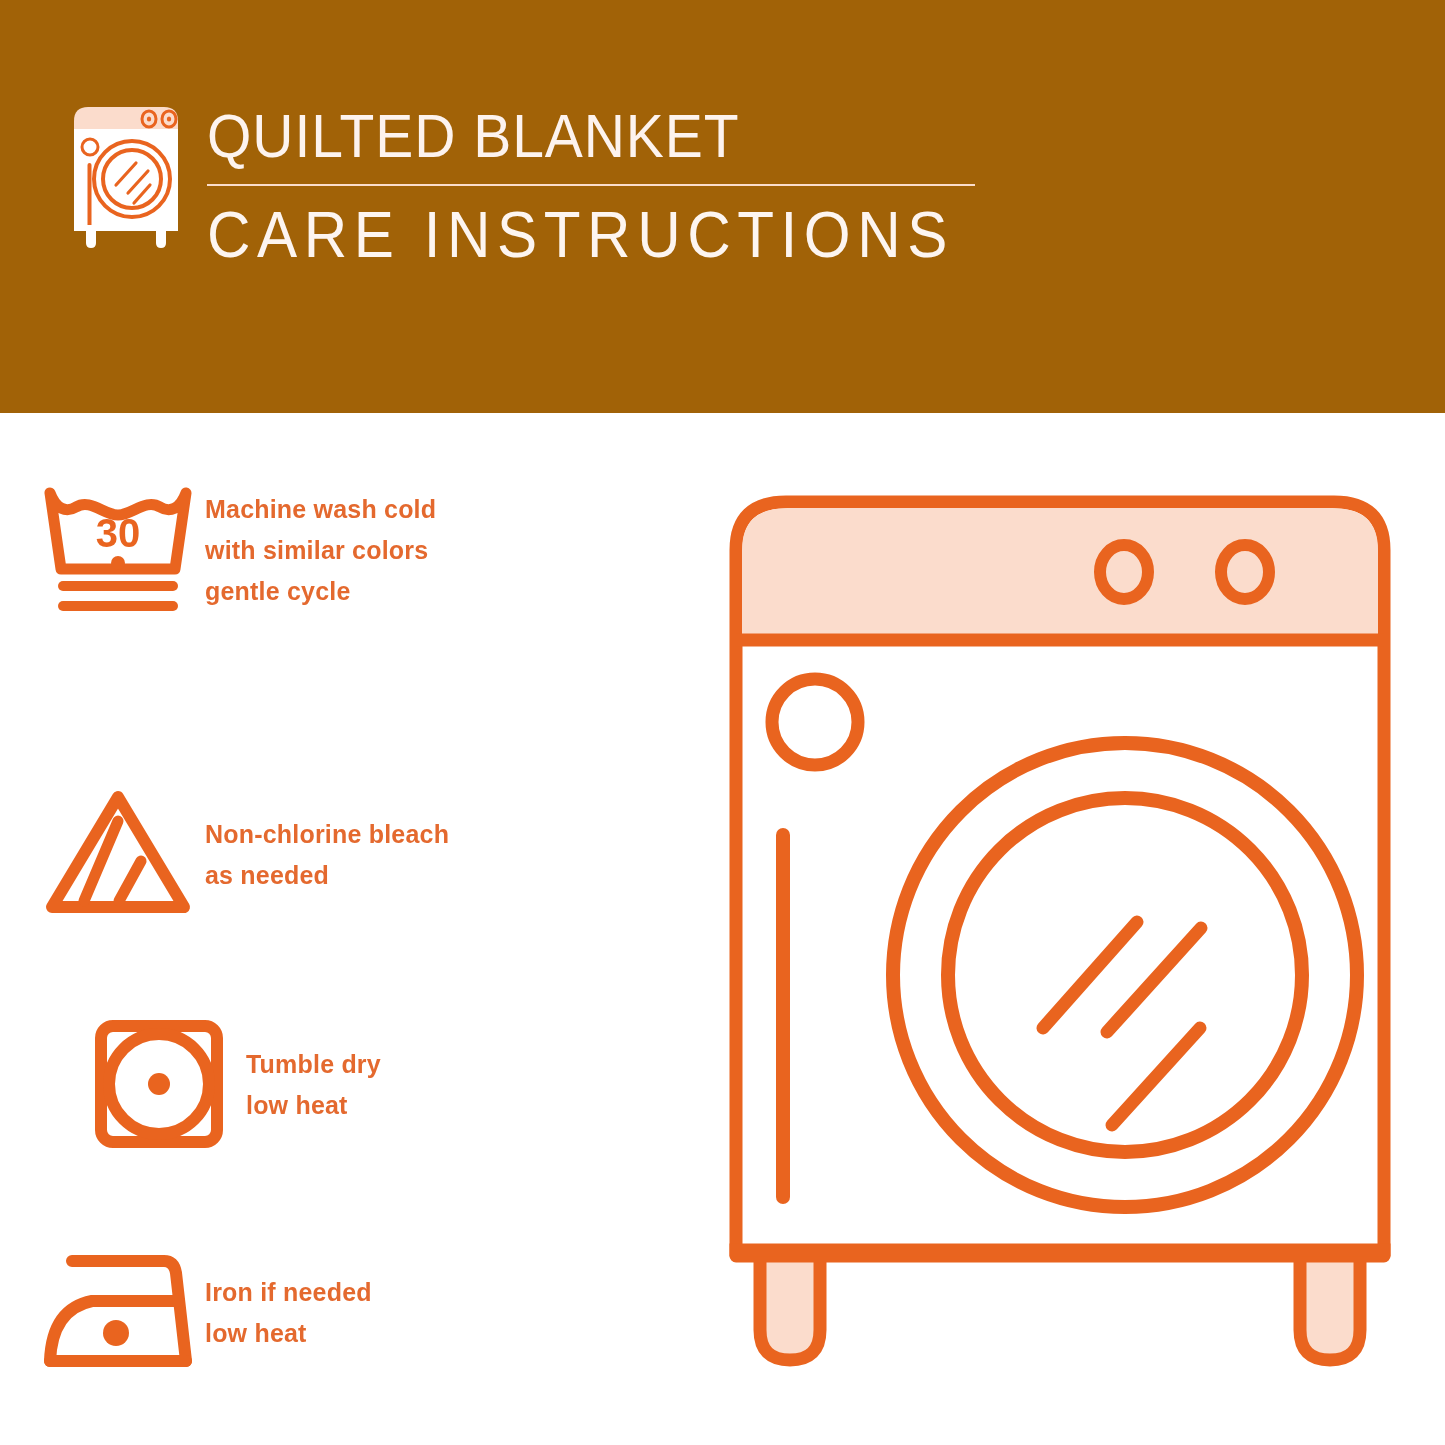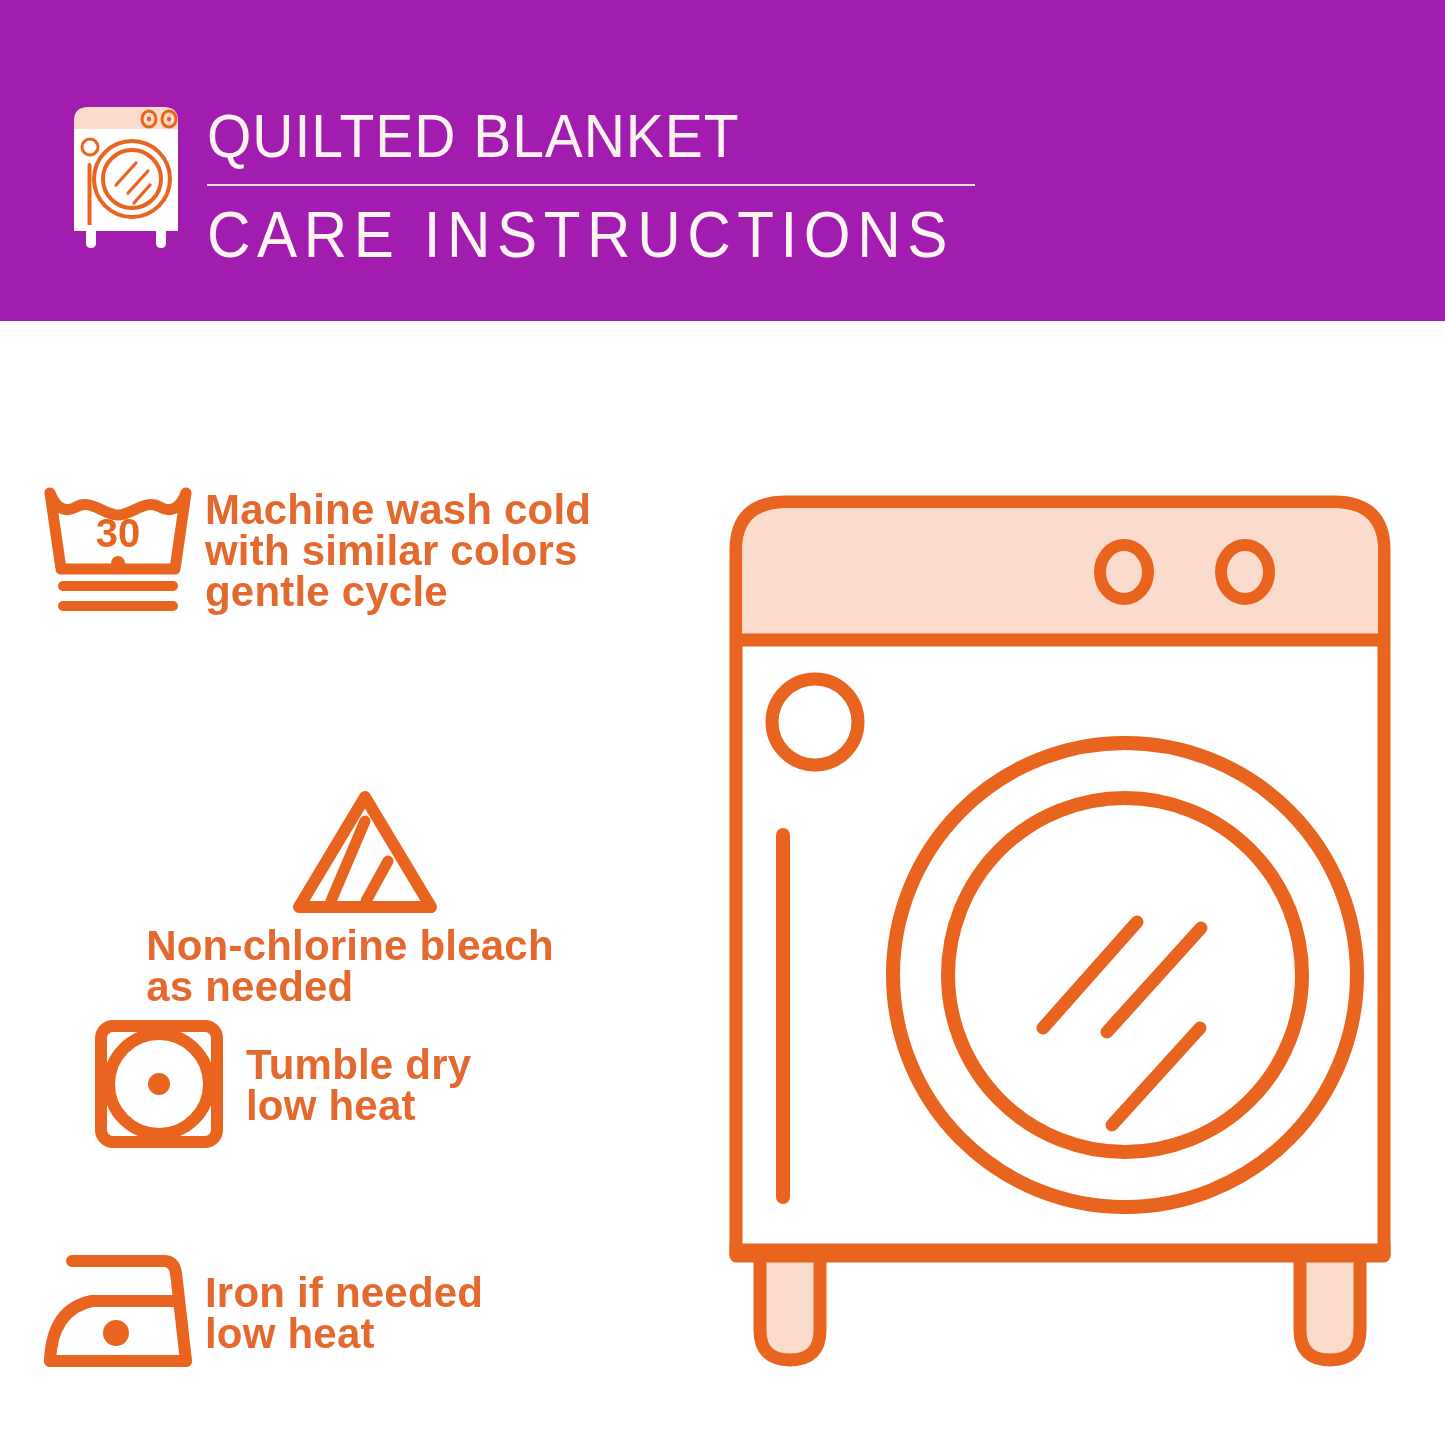--- a/index.html
+++ b/index.html
@@ -17,22 +17,22 @@
     background: #ffffff;
     overflow: hidden;
   }
 
   
   #header-band {
     position: absolute;
     left: 0;
     top: 0;
     width: 1445px;
-    height: 321px;
-    background: #a21caf;
+    height: 413px;
+    background: #a16207;
   }
   #header-logo {
     position: absolute;
     left: 66px;
     top: 103px;
     width: 120px;
     height: 145px;
   }
   #header-text {
     position: absolute;
@@ -86,21 +86,21 @@
   .care-icon {
     width: 175px;
     min-width: 175px;
     display: flex;
     justify-content: center;
     align-items: center;
     margin-left: 30px;
   }
   .care-text {
     color: #e4692e;
-    font-size: 42px;
+    font-size: 25px;
     line-height: 41px;
     font-weight: 600;
     letter-spacing: 0.2px;
     white-space: pre-line;
   }
 
   
   #washer {
     position: absolute;
     left: 700px;
@@ -173,21 +173,21 @@
 
           <rect x="24" y="106" width="120" height="10" rx="5" fill="#e9641f"></rect>
           <rect x="24" y="126" width="120" height="10" rx="5" fill="#e9641f"></rect>
         </svg>
       </div>
       <div class="care-text">Machine wash cold
 with similar colors
 gentle cycle</div>
     </div>
 
-    <div class="care-row" style="top:440px;flex-direction:column;">
+    <div class="care-row" style="top:440px;">
       <div class="care-icon">
         <svg width="168" height="140" viewBox="0 0 168 140" xmlns="http://www.w3.org/2000/svg">
           <path d="M84 12 L150 122 L18 122 Z" fill="none" stroke="#e9641f" stroke-width="12" stroke-linejoin="round"></path>
           <line x1="84" y1="36" x2="50" y2="116" stroke="#e9641f" stroke-width="11" stroke-linecap="round"></line>
           <line x1="107" y1="76" x2="85" y2="116" stroke="#e9641f" stroke-width="11" stroke-linecap="round"></line>
         </svg>
       </div>
       <div class="care-text">Non-chlorine bleach
 as needed</div>
     </div>

